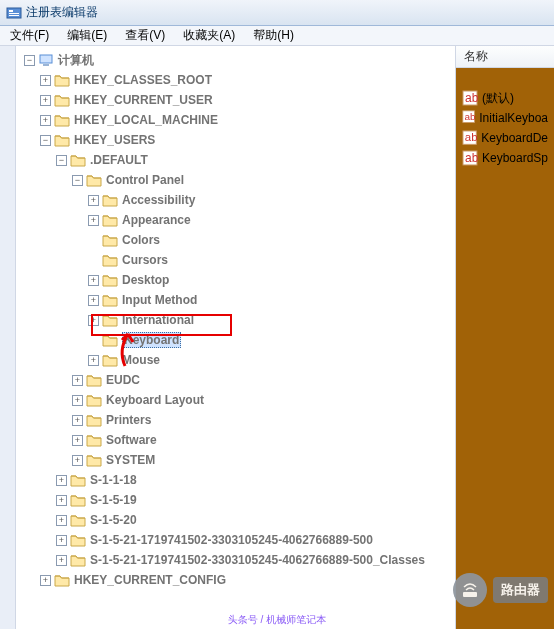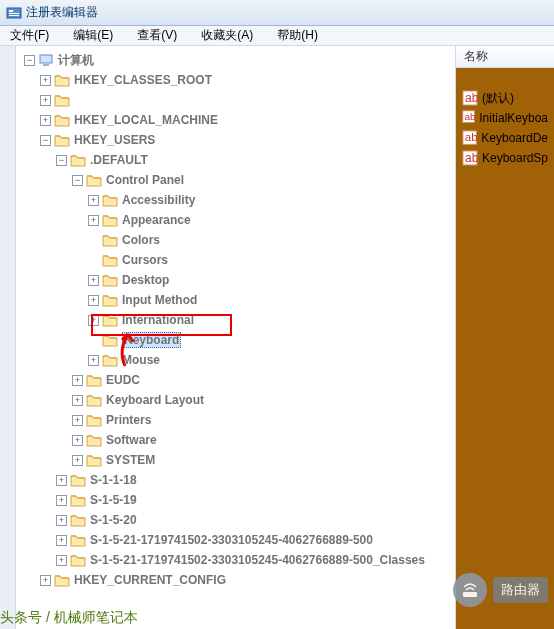--- a/index.html
+++ b/index.html
@@ -2,21 +2,21 @@
 <html><head>
 <meta charset="utf-8">
 <style>
 * { margin: 0; padding: 0; box-sizing: border-box; font-family: "Microsoft YaHei", "SimSun", Tahoma, sans-serif; font-size: 12px; }
 body { width: 554px; height: 629px; background: #fff; overflow: hidden; position: relative; }
 
 .titlebar { height: 26px; background: linear-gradient(#f0f4fa,#d9e4f1); border-bottom: 1px solid #9fb8d9; display: flex; align-items: center; padding: 0 6px; }
 .titlebar .icon { width: 16px; height: 16px; margin-right: 4px; }
 .titlebar .title { color: #0a3a6a; font-weight: 400; }
 
-.menubar { height: 20px; background: #f3f6fb; border-bottom: 1px solid #d0d7e5; display: flex; align-items: center; padding: 0 4px; gap: 12px; }
+.menubar { height: 20px; background: #f3f6fb; border-bottom: 1px solid #d0d7e5; display: flex; align-items: center; padding: 0 4px; gap: 6px; }
 .menubar .item { padding: 1px 6px; cursor: default; }
 
 .content { display: flex; height: calc(100% - 46px); }
 .left-strip { width:16px; background:#e9eef7; border-right:1px solid #d0d7e5;}
 .tree-pane { width: 440px; border-right: 1px solid #d0d7e5; overflow: hidden; background:#fff; }
 .right-pane { flex: 1; overflow: hidden; background:#a16207; }
 
 .col-header { height: 22px; border-bottom: 1px solid #d0d7e5; background: linear-gradient(#fdfefe,#eef2f7); display: flex; align-items: center; padding: 0 8px; color:#333; }
 
 .tree { padding: 4px 0 4px 4px; }
@@ -26,24 +26,24 @@
 .folder { width: 16px; height: 14px; margin-right: 4px; }
 .label { color: #737373; font-weight: bold; }
 .label.sel { background: #cfe3ff; border: 1px dotted #3a6ea5; padding: 0 1px; }
 .highlight-box { position: absolute; border: 2px solid #e60000; pointer-events:none; }
 .red-arrow { position:absolute; pointer-events:none;}
 
 .val-list { padding: 20px 0; }
 .val-row { display: flex; align-items: center; height: 20px; padding: 0 6px; gap: 4px; white-space:nowrap; }
 .ab-icon { width:16px; height:16px; }
 
-.watermark { position:absolute; right:6px; bottom:22px; display:flex; align-items:center; gap:6px; color:#fff; opacity:.92;}
+.watermark { position:absolute; right:6px; bottom:22px; display:flex; align-items:center; gap:6px; color:#fff; opacity:.92;font-weight:bold;}
 .watermark .circ{width:34px;height:34px;border-radius:50%;background:#8f969e;display:flex;align-items:center;justify-content:center;}
 .watermark .txt{background:rgba(120,126,134,.9);padding:4px 8px;border-radius:4px;font-size:13px;}
-.footer-wm{position:absolute;bottom:2px;left:0;right:0;font-size:14px;color:#4d7c0f;}
+.footer-wm{position:absolute;bottom:2px;left:0;right:0;text-align:center;font-size:10px;color:#8b5cf6;}
 
 svg { display:block; }
 </style>
 </head>
 <body>
 
 <div class="titlebar">
   <span class="icon">
     <svg viewBox="0 0 16 16">
         <rect x="1" y="3" width="14" height="10" fill="#5a8fd6" stroke="#2a5a9a"></rect>
@@ -88,20 +88,21 @@
           <span class="label">HKEY_CLASSES_ROOT</span>
         </div>
         <div class="row" style="padding-left:20px">
           <span class="exp">+</span>
           <span class="folder">
             <svg viewBox="0 0 16 14">
               <path d="M1 3 h5 l1.5 2 H15 v8 H1 z" fill="#ffe9a8" stroke="#caa84a"></path>
               <path d="M1 3 h5 l1.5 2 H15" fill="none" stroke="#caa84a"></path>
             </svg>
           </span>
+          <span class="label">HKEY_CURRENT_USER</span>
         </div>
         <div class="row" style="padding-left:20px">
           <span class="exp">+</span>
           <span class="folder">
             <svg viewBox="0 0 16 14">
               <path d="M1 3 h5 l1.5 2 H15 v8 H1 z" fill="#ffe9a8" stroke="#caa84a"></path>
               <path d="M1 3 h5 l1.5 2 H15" fill="none" stroke="#caa84a"></path>
             </svg>
           </span>
           <span class="label">HKEY_LOCAL_MACHINE</span>

